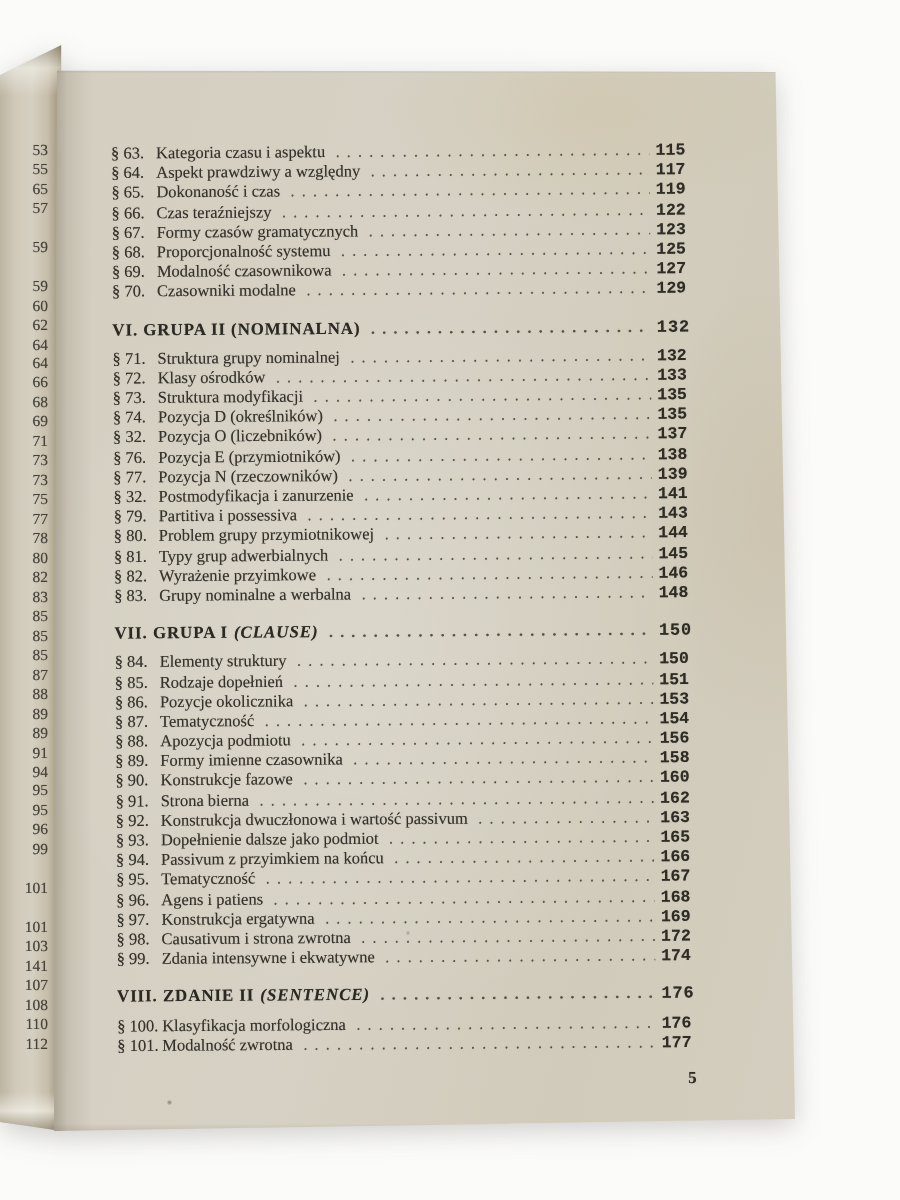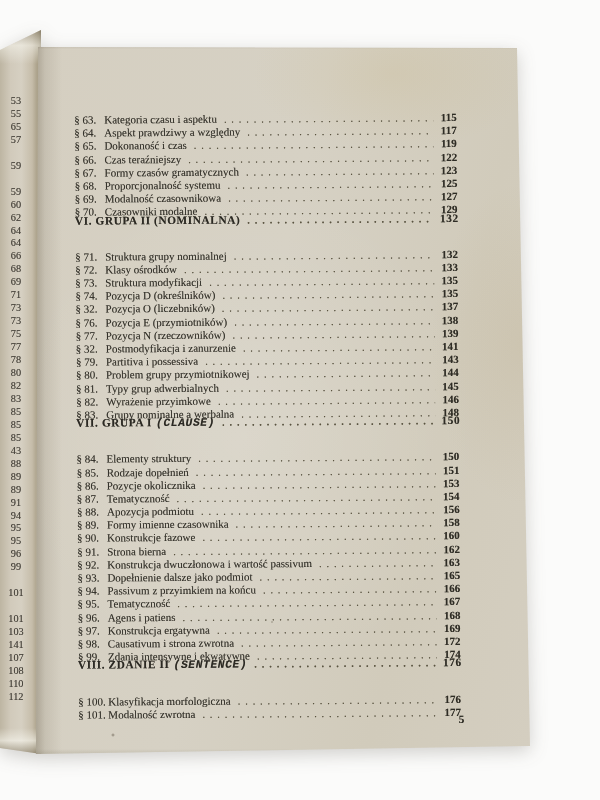--- a/index.html
+++ b/index.html
@@ -27,21 +27,21 @@
     content:""; position:absolute; left:0; top:0; width:100%; height:34px;
     background:linear-gradient(to top, rgba(0,0,0,0) 0%, rgba(255,255,248,0.45) 55%, rgba(125,115,95,0.40) 100%);
   }
   .left-edge::after {
     content:""; position:absolute; left:0; bottom:0; width:100%; height:28px;
     background:linear-gradient(to bottom, rgba(0,0,0,0) 0%, rgba(255,255,248,0.5) 45%, rgba(120,110,88,0.45) 88%, rgba(85,76,58,0.5) 100%);
   }
   .left-nums { position:absolute; left:0; top:65px; width:32px; }
   .lnum {
     height:12.96px; line-height:12.96px; font-size:10.3px;
-    text-align:center; color:#46423a;
+    text-align:right; color:#46423a;
     text-shadow:0 0 0.5px rgba(70,66,58,0.55);
   }
   
   .page {
     position:absolute; left:36px; top:45px; width:496px; height:711px;
     background:
       radial-gradient(ellipse 200px 110px at 72% 4%, rgba(196,176,122,0.20), rgba(0,0,0,0) 70%),
       radial-gradient(ellipse 130px 230px at 98% 42%, rgba(176,156,112,0.16), rgba(0,0,0,0) 70%),
       radial-gradient(ellipse 320px 340px at 42% 55%, rgba(255,255,252,0.12), rgba(0,0,0,0) 75%),
       radial-gradient(circle 2px at 77px 690px, rgba(70,60,45,0.55), rgba(0,0,0,0) 100%),
@@ -65,29 +65,29 @@
   }
   .row {
     display:flex; align-items:baseline;
     height:13.2px; line-height:13.2px; font-size:11px; white-space:nowrap;
   }
   .row.header {
     margin-top:12px; margin-bottom:6px;
     font-weight:bold; font-size:11.3px; letter-spacing:0.6px; color:#2b2923;
   }
   .hlabel { flex:0 0 auto; }
-  .hital:not(:empty) { margin-left:4px; font-style:italic;font-family:Liberation Mono, monospace; }
-  .elabel { flex:0 0 auto; min-width:30px;margin-top:17px; }
+  .hital:not(:empty) { margin-left:4px; font-style:italic; }
+  .elabel { flex:0 0 auto; min-width:30px; }
   .etitle { flex:0 0 auto; }
   .leader { flex:1 1 auto; overflow:hidden; margin:0 4px 0 7px; color:#59533f; }
   .leader::after {
     content:". . . . . . . . . . . . . . . . . . . . . . . . . . . . . . . . . . . . . . . . . . . . . . . . . . . . . . . . . . . . . . . . . . . .";
     letter-spacing:1.1px; font-size:10.5px;
   }
-  .pnum { flex:0 0 auto; min-width:23px; text-align:center; font-weight:bold; color:#2e2c25; }
+  .pnum { flex:0 0 auto; min-width:23px; text-align:left; font-weight:bold; color:#2e2c25;font-family:Liberation Mono, monospace; }
   .folio {
     margin-top:11px; padding-right:5px; width:100%;
     text-align:right; font-size:11.2px; font-weight:bold; color:#2e2c25;
   }
 </style>
 </head>
 <body>
 
 <div class="photo">
   <div class="book">
@@ -114,21 +114,21 @@
           <div class="lnum">73</div>
           <div class="lnum">75</div>
           <div class="lnum">77</div>
           <div class="lnum">78</div>
           <div class="lnum">80</div>
           <div class="lnum">82</div>
           <div class="lnum">83</div>
           <div class="lnum">85</div>
           <div class="lnum">85</div>
           <div class="lnum">85</div>
-          <div class="lnum">43</div>
+          <div class="lnum">87</div>
           <div class="lnum">88</div>
           <div class="lnum">89</div>
           <div class="lnum">89</div>
           <div class="lnum">91</div>
           <div class="lnum">94</div>
           <div class="lnum">95</div>
           <div class="lnum">95</div>
           <div class="lnum">96</div>
           <div class="lnum">99</div>
           <div class="lnum"></div>

